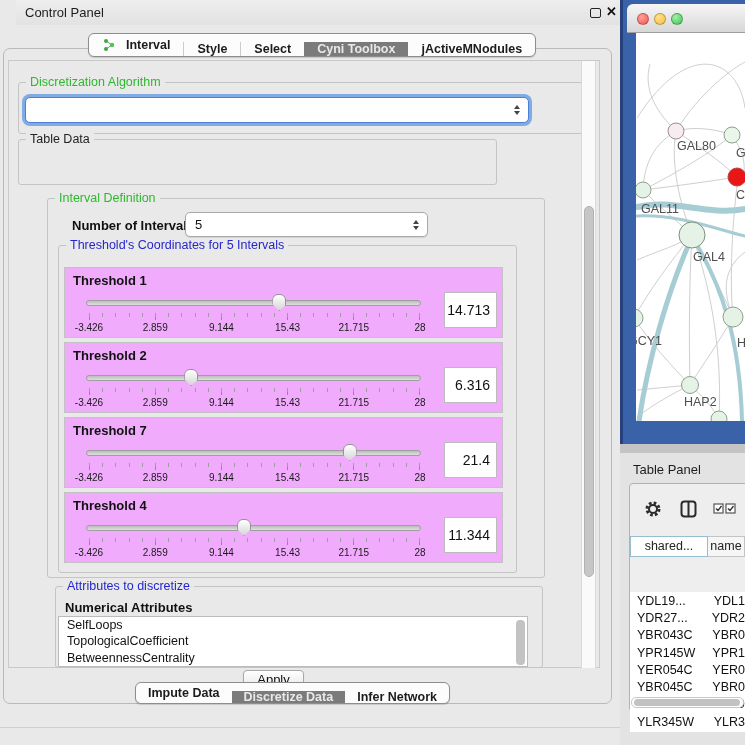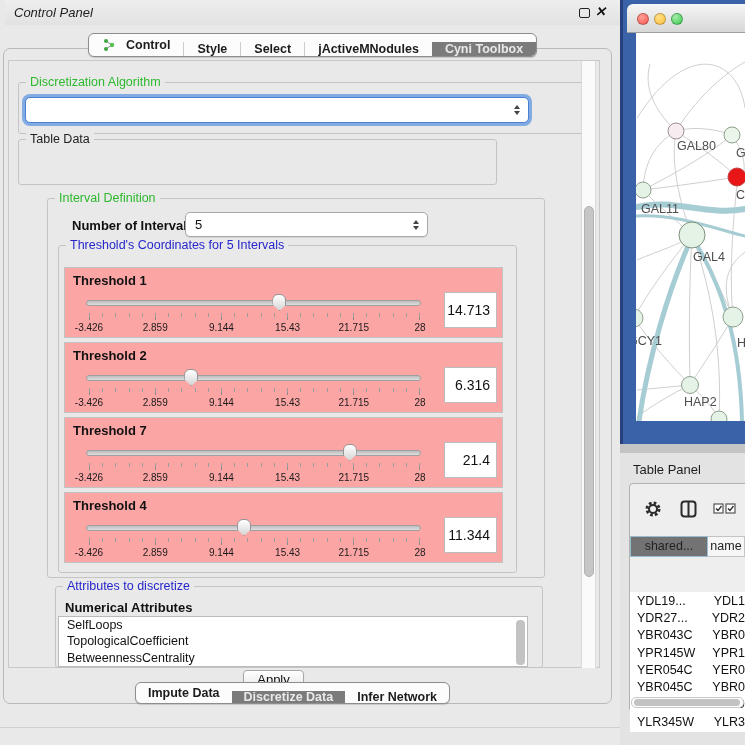--- a/index.html
+++ b/index.html
@@ -1,20 +1,20 @@
 <!DOCTYPE html>
 <html><head>
 <meta charset="utf-8">
 <style>
   html,body{margin:0;padding:0;width:745px;height:745px;overflow:hidden;background:#e9e9e9;
     font-family:"Liberation Sans", sans-serif; -webkit-font-smoothing:antialiased;}
   *{box-sizing:border-box;}
   
   #left-window{position:absolute;left:0;top:0;width:620px;height:745px;background:#e9e9e9;}
-  #titlebar{position:absolute;left:5px;top:0;width:620px;height:25px;background:linear-gradient(#eeeeee,#e2e2e2);font-style:italic;}
+  #titlebar{position:absolute;left:16px;top:0;width:620px;height:25px;background:linear-gradient(#eeeeee,#e2e2e2);}
   #titlebar .wtitle{position:absolute;left:9px;top:5px;font-size:13px;color:#1d1d1d;}
   .float-btn{position:absolute;left:574px;top:8px;width:11px;height:10px;border:1.6px solid #222;border-radius:2px;}
   .close-btn{position:absolute;left:590px;top:4px;font-size:13px;font-weight:bold;color:#111;}
   
   .segbar{position:absolute;display:inline-flex;background:#fcfcfc;border:1px solid #8d8d8d;border-radius:6px;overflow:hidden;height:24px;box-shadow:0 1px 1px rgba(0,0,0,.15);}
   .seg{display:flex;align-items:center;padding:0 13px;font-size:12.5px;font-weight:700;color:#1c1c1c;white-space:nowrap;}
   .seg+.seg{border-left:1px solid #cccccc;margin-top:8px;}
   .seg.sel{background:#7b7b7b;color:#e9e9e9;border-left:none;}
   .seg.sel+.seg{border-left:none;}
   .seg svg{margin-right:5px;}
@@ -37,21 +37,21 @@
   .tri-up{width:0;height:0;border-left:3.5px solid transparent;border-right:3.5px solid transparent;border-bottom:4.5px solid #444;}
   .tri-down{width:0;height:0;border-left:3.5px solid transparent;border-right:3.5px solid transparent;border-top:4.5px solid #444;}
   .combo.focus{border:1px solid #4a7fd4;box-shadow:0 0 0 3px rgba(92,150,224,.75);}
   
   #algo-popup{position:absolute;left:13px;top:81px;width:482px;height:56px;background:#fff;border:1px solid #b3b3b3;
     box-shadow:0 3px 8px rgba(0,0,0,.35);z-index:30;border-radius:2px;padding-top:2px;}
   .popup-hint{text-align:center;font-size:12.5px;color:#b4b4b4;line-height:16px;}
   .popup-item{font-size:13px;color:#111;line-height:16px;padding-left:3px;white-space:nowrap;}
   .popup-item.bold{font-weight:700;}
   
-  .threshold-panel{position:absolute;left:64px;width:439px;height:71px;border:1px solid #c2c2c2;background:#fca5a5;}
+  .threshold-panel{position:absolute;left:64px;width:439px;height:71px;border:1px solid #c2c2c2;background:#f0abfc;}
   .th-label{position:absolute;left:8px;top:5px;font-size:13px;font-weight:700;color:#111;}
   .th-track{position:absolute;left:21px;top:32px;width:335px;height:6px;border:1px solid #9f9f9f;border-radius:4px;
     background:linear-gradient(#bdbdbd,#dedede);}
   .th-knob{position:absolute;top:26px;width:14px;height:17px;background:linear-gradient(#ffffff,#d6d6d6);
     border:1px solid #939393;border-radius:6px 6px 2px 2px;
     clip-path:polygon(0 0,100% 0,100% 60%,50% 100%,0 60%);box-shadow:inset 0 1px 0 #fff;}
   .th-ticks-major{position:absolute;left:24px;top:45px;width:332px;height:7px;
     background:repeating-linear-gradient(90deg,#8c8c8c 0 1px,transparent 1px 66px);}
   .th-ticks-minor{position:absolute;left:24px;top:45px;width:332px;height:4px;
     background:repeating-linear-gradient(90deg,#9d9d9d 0 1px,transparent 1px 13.2px);}
@@ -76,21 +76,21 @@
   #net-titlebar{position:absolute;left:627px;top:4px;width:118px;height:29px;background:linear-gradient(#f6f6f6,#d7d7d7);
     border-bottom:1px solid #9e9e9e;border-radius:6px 0 0 0;}
   .light{position:absolute;top:9px;width:12px;height:12px;border-radius:50%;}
   #net-canvas{position:absolute;left:636px;top:33px;width:109px;height:388px;background:#fff;overflow:hidden;}
   #desk-strip{position:absolute;left:620px;top:444px;width:125px;height:9px;background:#c4c4c4;}
   #table-panel{position:absolute;left:620px;top:453px;width:125px;height:292px;background:#e3e3e3;}
   #tp-title{position:absolute;left:633px;top:462px;font-size:13px;color:#1d1d1d;}
   #tp-box{position:absolute;left:629px;top:483px;width:150px;height:229px;background:#eeeeee;border:1px solid #b2b2b2;border-radius:4px;}
   .tp-icon{position:absolute;}
   #tp-header{position:absolute;left:630px;top:536px;width:115px;height:21px;display:flex;font-size:12.5px;color:#222;}
-  .hcell1{width:78px;background:#737373;border:1px solid #97bdd0;text-align:center;line-height:19px;}
+  .hcell1{width:78px;background:#ffffff;border:1px solid #97bdd0;text-align:center;line-height:19px;}
   .hcell2{flex:1;background:#f6f6f6;border:1px solid #c4c4c4;border-left:none;text-align:center;line-height:19px;overflow:hidden;}
   #tp-rows{position:absolute;left:630px;top:557px;width:115px;height:140px;background:#fff;overflow:hidden;margin-top:35px;}
   .tp-row{display:flex;height:17.3px;font-size:12.5px;color:#111;align-items:center;}
   .tp-c1{width:78px;padding-left:7px;white-space:nowrap;overflow:hidden;}
   .tp-c2{padding-left:6px;white-space:nowrap;}
   #tp-hscroll{position:absolute;left:631px;top:697px;width:113px;height:11px;background:#fdfdfd;border:1px solid #c8c8c8;border-radius:5px;}
   #tp-hthumb{position:absolute;left:2px;top:1px;width:106px;height:7px;background:#c2c2c2;border-radius:4px;}
 </style>
 </head>
 <body>
@@ -110,33 +110,33 @@
       <div class="seg">
         <span style="display: inline-flex; margin-right: 5px;">
           <svg width="14" height="14" viewBox="0 0 14 14">
             <line x1="4" y1="3" x2="10" y2="7" stroke="#8a8a8a" stroke-width="1"></line>
             <line x1="4" y1="11" x2="10" y2="7" stroke="#8a8a8a" stroke-width="1"></line>
             <circle cx="4" cy="3" r="2" fill="#3fa53f"></circle>
             <circle cx="4" cy="11" r="2" fill="#3fa53f"></circle>
             <circle cx="10" cy="7" r="2.2" fill="#57c057"></circle>
           </svg>
         </span>
-        <span>Control</span>
+        <span>Interval</span>
       </div>
       <div class="seg">
         <span>Style</span>
       </div>
       <div class="seg">
         <span>Select</span>
-      </div>
-      <div class="seg">
-        <span>jActiveMNodules</span>
       </div>
       <div class="seg sel">
         <span>Cyni Toolbox</span>
+      </div>
+      <div class="seg">
+        <span>jActiveMNodules</span>
       </div>
     </div>
 
   <div class="group" style="left:18px;top:82px;width:574px;height:52px;">
     <span class="group-title gt-green">Discretization Algorithm</span>
     <div class="combo focus" style="left:6px;top:14px;width:504px;height:26px;">
       <span class="stepper">
           <i class="tri-up"></i>
           <i class="tri-down"></i>
         </span>

